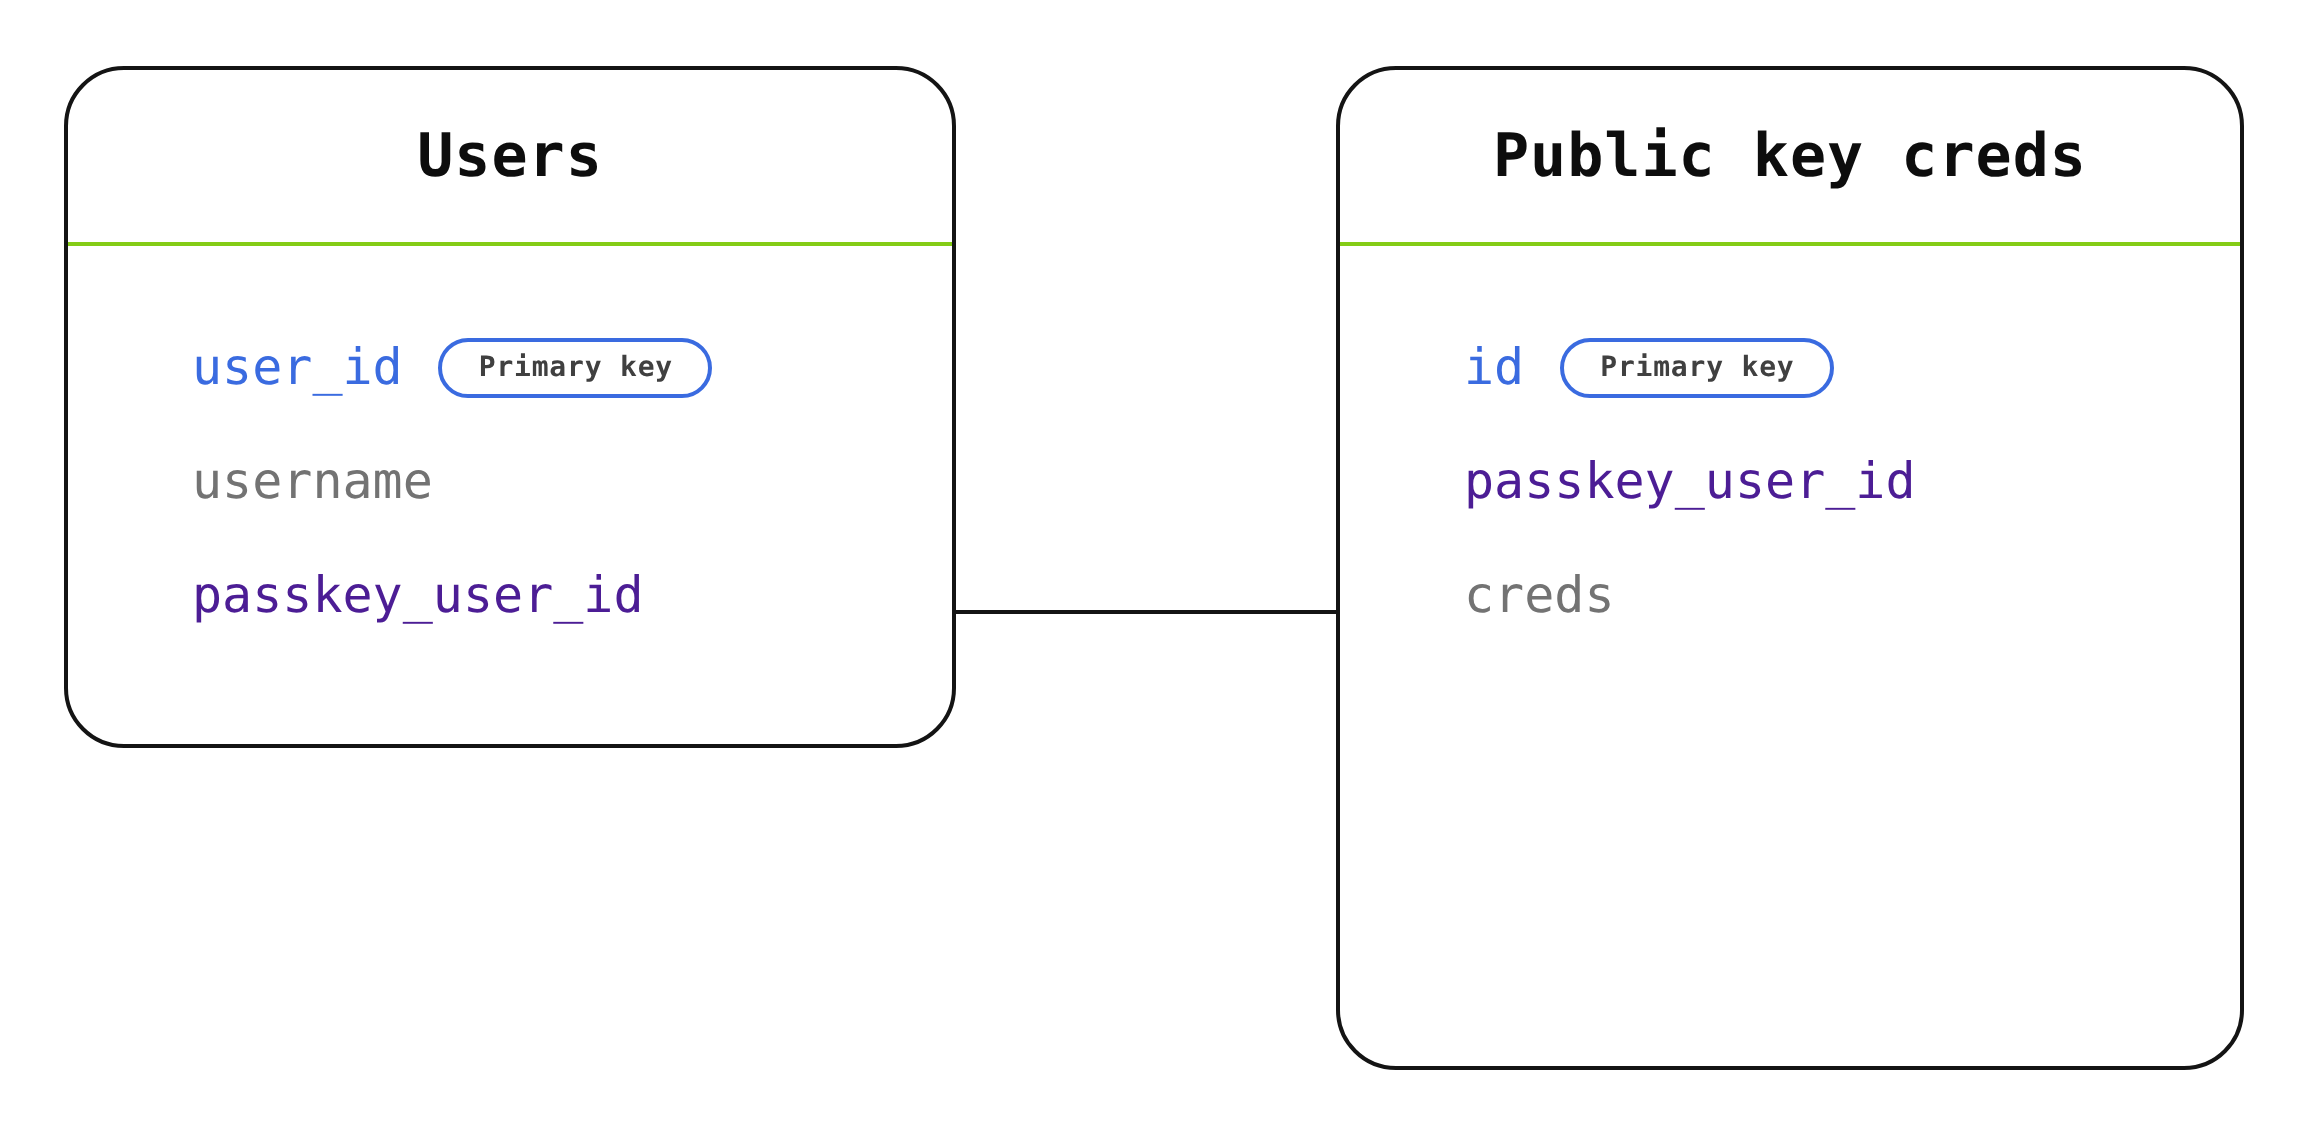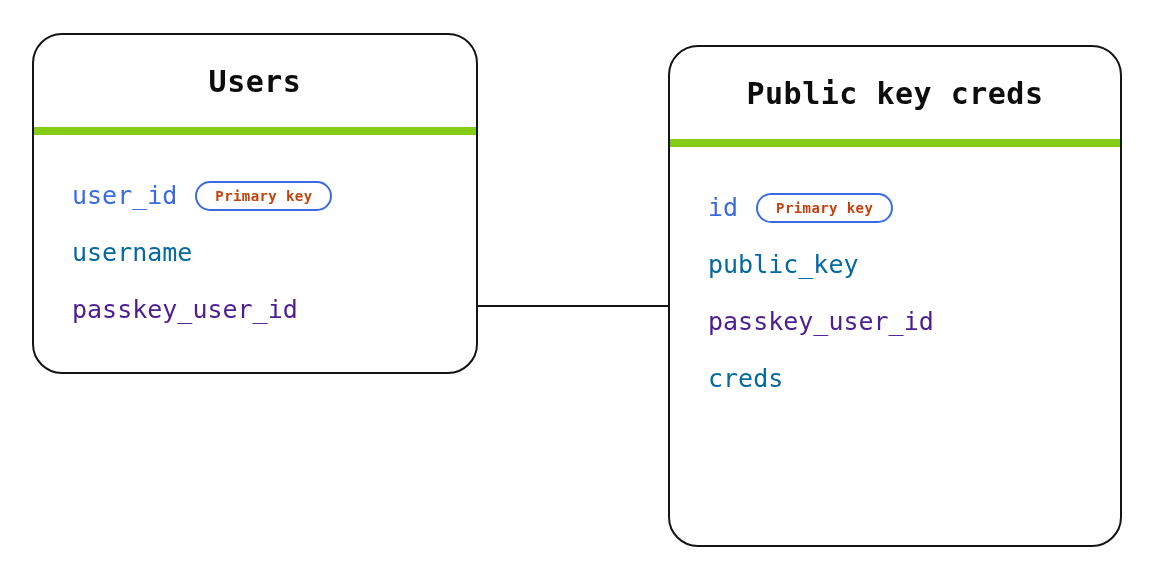--- a/index.html
+++ b/index.html
@@ -26,25 +26,25 @@
     position: absolute;
     box-sizing: border-box;
     background: #ffffff;
     border: 2px solid #141414;
     border-radius: 30px;
     overflow: hidden;
   }
 
   .entity-header {
     box-sizing: border-box;
-    height: 100px;
+    height: 88px;
     display: flex;
     align-items: center;
     justify-content: center;
-    border-bottom: 8px solid #84cc16;
+    border-bottom: 2px solid #84cc16;
   }
 
   .entity-title {
     font-family: "DejaVu Sans Mono", "Liberation Mono", monospace;
     font-size: 30px;
     font-weight: 700;
     letter-spacing: 0.5px;
     color: #0d0d0d;
     white-space: nowrap;
   }
@@ -52,45 +52,46 @@
   .entity-body {
     padding: 32px 0 0 0;
   }
 
   .field-row {
     height: 57px;
     display: flex;
     align-items: center;
     padding-left: 38px;
     box-sizing: border-box;
+    margin-left: 24px;
   }
 
   .field-name {
     font-family: "DejaVu Sans Mono", "Liberation Mono", monospace;
     font-size: 25px;
     font-weight: 400;
     letter-spacing: 0px;
-    color: #0369a1;
+    color: #737373;
     white-space: nowrap;
     line-height: 1;
   }
   .field-name.key   { color: #3a6be0; }
   .field-name.fk    { color: #4c1d95; }
 
   .badge {
     display: inline-flex;
     align-items: center;
     justify-content: center;
     margin-left: 18px;
     height: 30px;
     padding: 0 18px;
     box-sizing: border-box;
     border: 2px solid #3a6be0;
     border-radius: 999px;
-    color: #c2410c;
+    color: #404040;
     font-family: "DejaVu Sans Mono", "Liberation Mono", monospace;
     font-size: 14px;
     font-weight: 700;
     letter-spacing: 0.4px;
     white-space: nowrap;
     line-height: 1;
   }
 
   
   .connector {
@@ -114,31 +115,28 @@
           <span class="badge">Primary key</span>
         </div>
         <div class="field-row">
           <span class="field-name">username</span>
         </div>
         <div class="field-row">
           <span class="field-name fk">passkey_user_id</span>
         </div>
       </div>
     </div>
-    <div class="entity" style="left: 668px; top: 45px; width: 454px; height: 502px;">
+    <div class="entity" style="left: 668px; top: 33px; width: 454px; height: 502px;">
       <div class="entity-header">
         <div class="entity-title">Public key creds</div>
       </div>
       <div class="entity-body">
         <div class="field-row">
           <span class="field-name key">id</span>
           <span class="badge">Primary key</span>
-        </div>
-        <div class="field-row">
-          <span class="field-name">public_key</span>
         </div>
         <div class="field-row">
           <span class="field-name fk">passkey_user_id</span>
         </div>
         <div class="field-row">
           <span class="field-name">creds</span>
         </div>
       </div>
     </div>
   </div>

